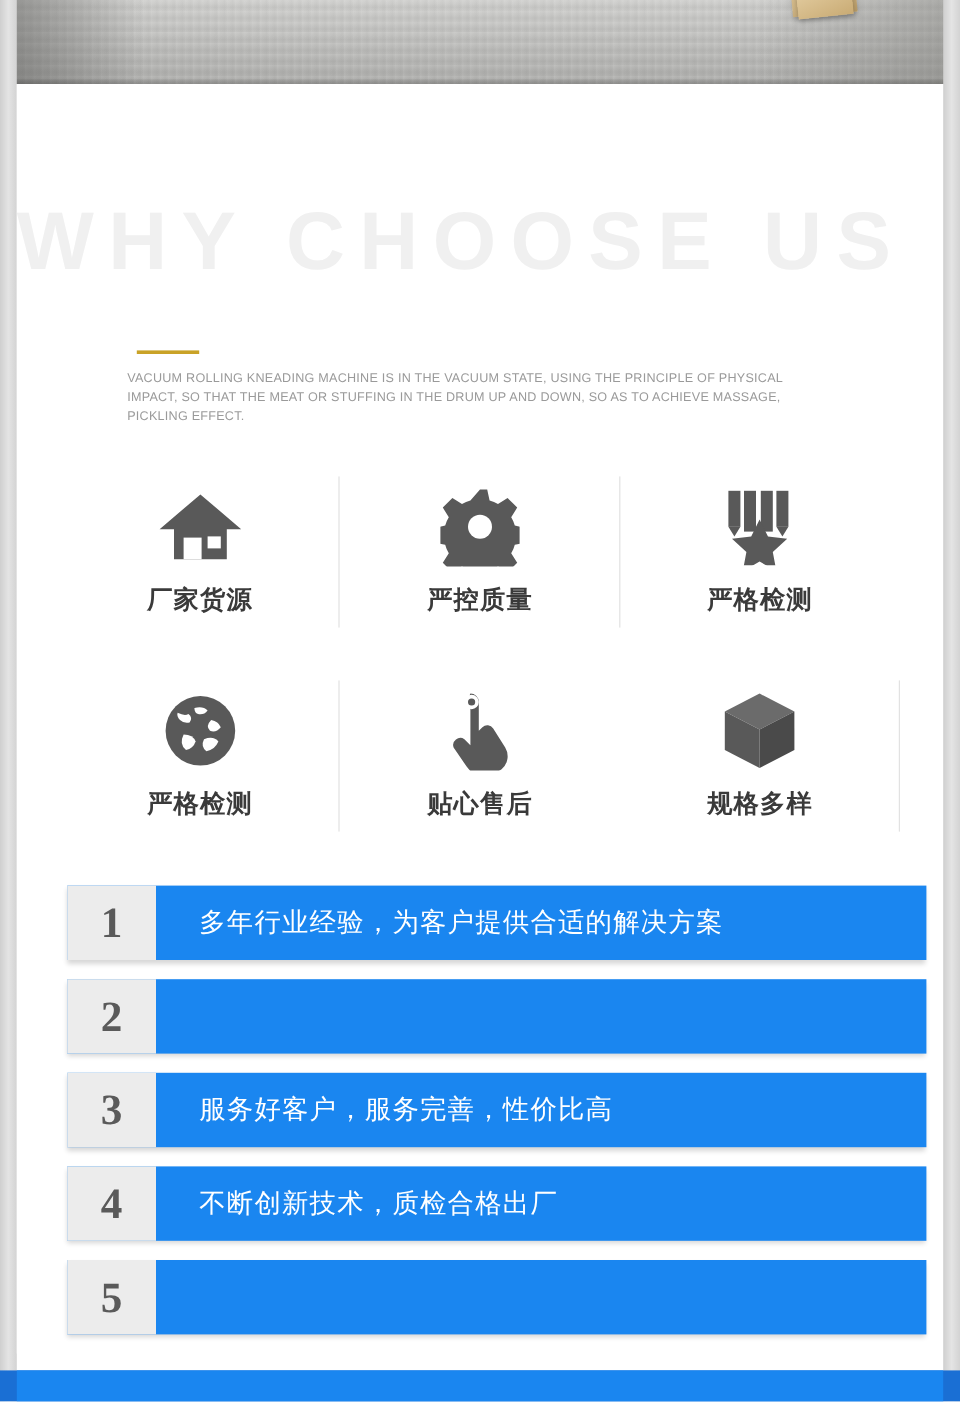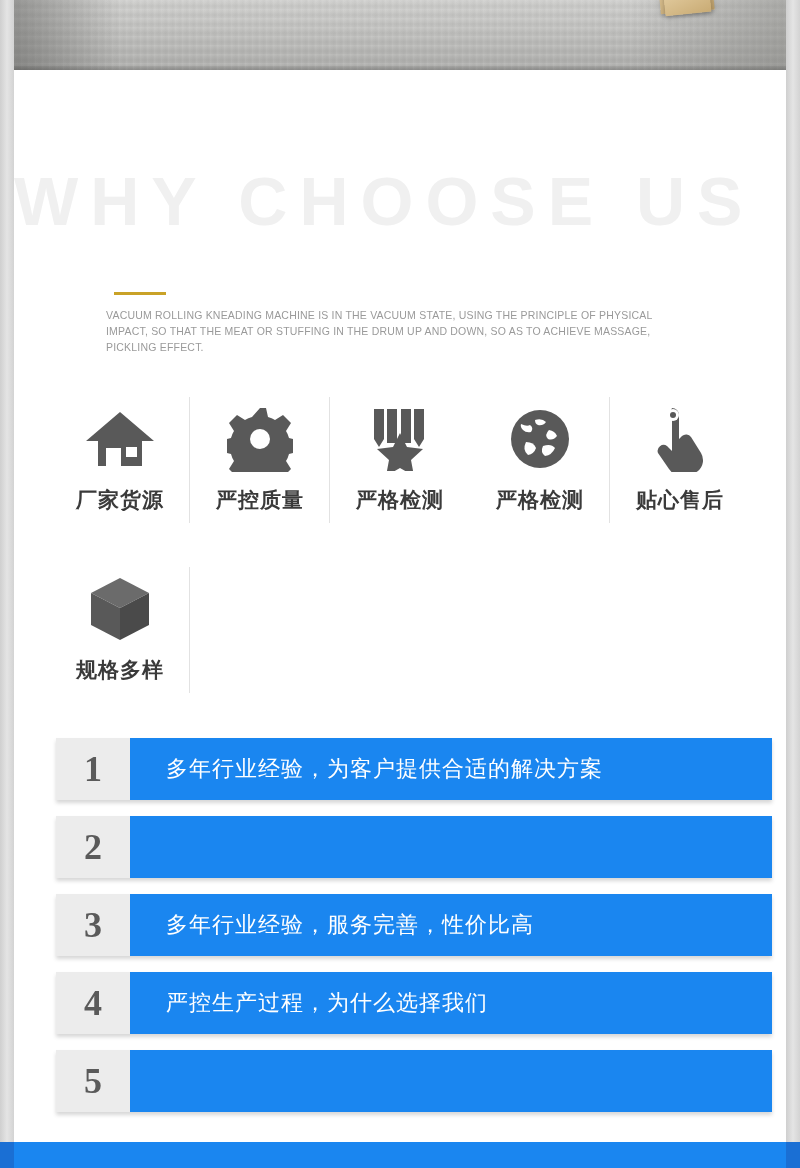--- a/index.html
+++ b/index.html
@@ -107,21 +107,21 @@
     font-size:10.5px;
     line-height:16px;
     color:#9a9a9a;
     letter-spacing:0.2px;
   }
 
   
   .features{
     position:absolute;left:36px;top:305px;width:700px;height:340px;
     display:grid;
-    grid-template-columns:repeat(5,1fr);
+    grid-template-columns:repeat(3,1fr);
     grid-template-rows:repeat(2,170px);
   }
   .feature{
     position:relative;
     display:flex;flex-direction:column;align-items:center;justify-content:center;
   }
   .feature .ficon{
     height:66px;display:flex;align-items:center;justify-content:center;margin-bottom:14px;
   }
   .feature .flabel{
@@ -274,26 +274,26 @@
         <div class="num">1</div>
         <div class="btext">多年行业经验，为客户提供合适的解决方案</div>
       </div>
 
       <div class="bar">
         <div class="num">2</div>
       </div>
 
       <div class="bar">
         <div class="num">3</div>
-        <div class="btext">多年行业经验，服务完善，性价比高</div>
+        <div class="btext">服务好客户，服务完善，性价比高</div>
       </div>
 
       <div class="bar">
         <div class="num">4</div>
-        <div class="btext">严控生产过程，为什么选择我们</div>
+        <div class="btext">不断创新技术，质检合格出厂</div>
       </div>
 
       <div class="bar">
         <div class="num">5</div>
       </div>
 
     </div>
 
   </div>
 

